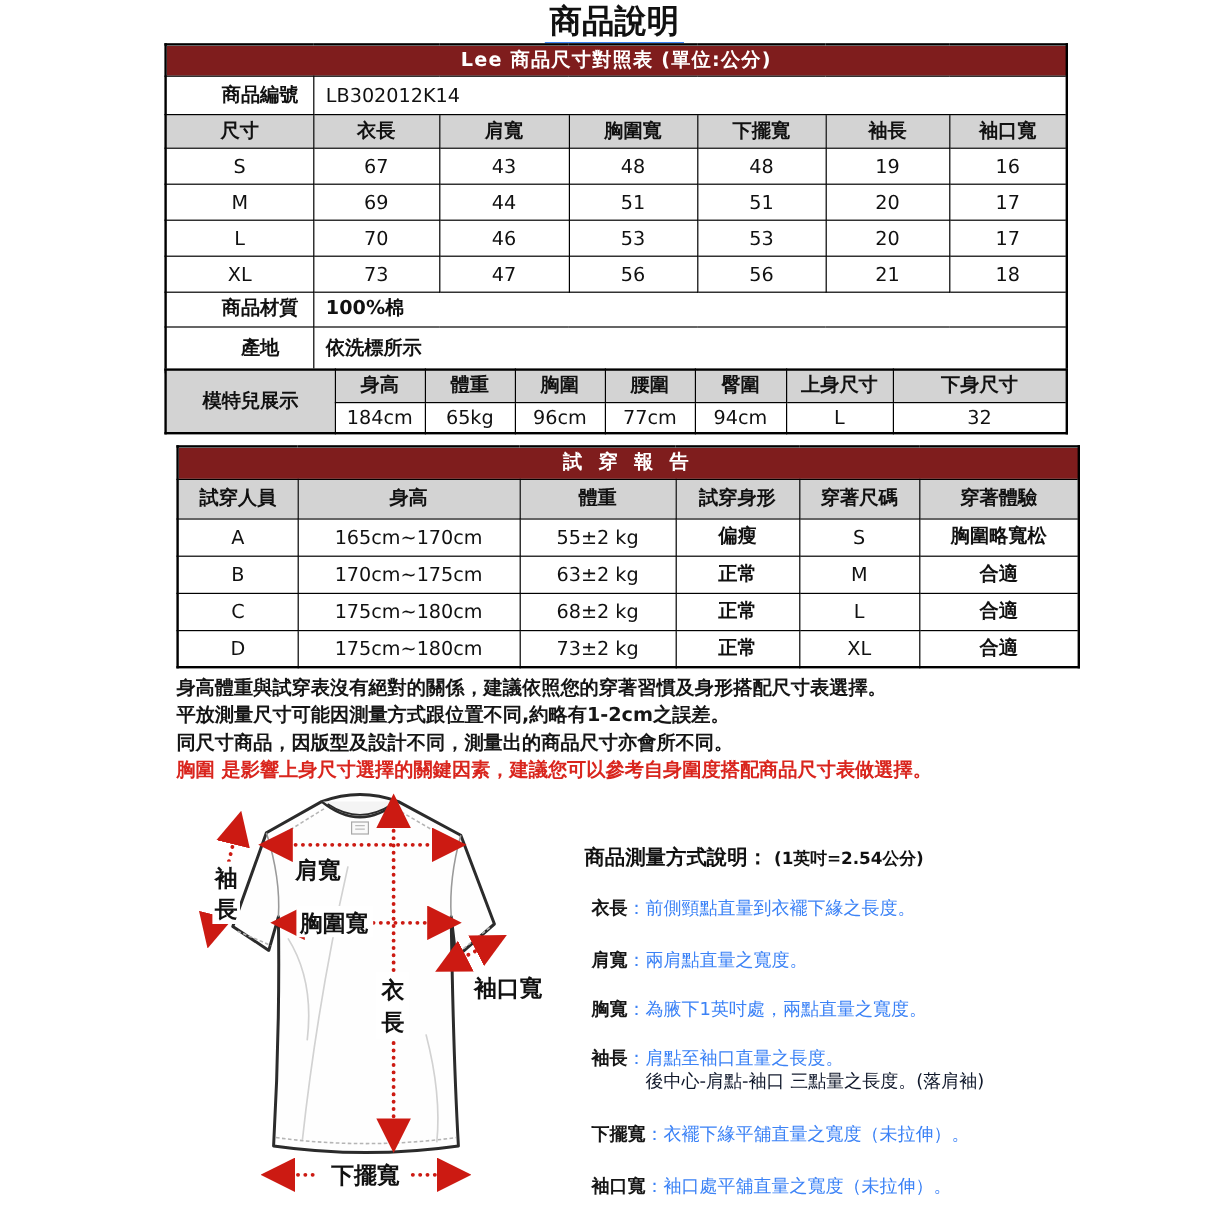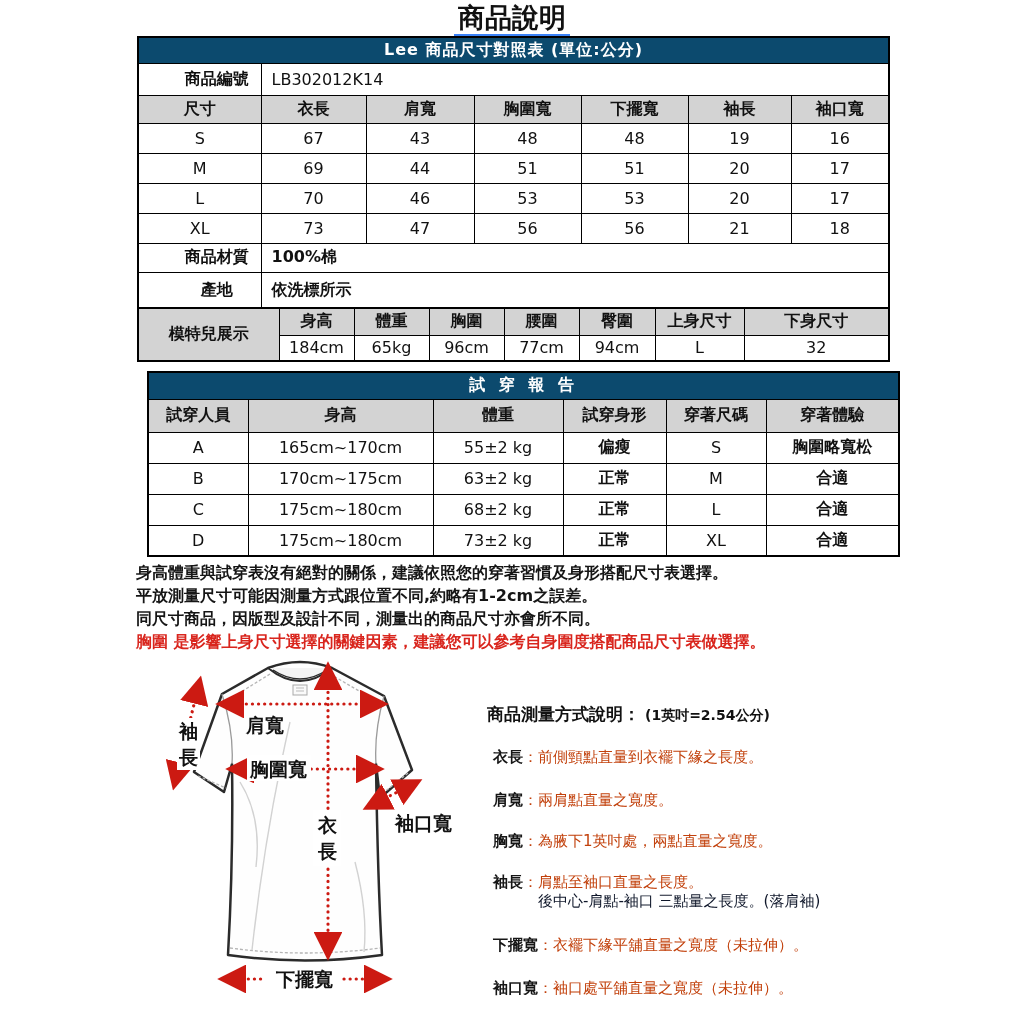--- a/index.html
+++ b/index.html
@@ -8,34 +8,34 @@
     font-family:"DejaVu Sans","Liberation Sans",sans-serif;color:#111;
     overflow:hidden;
   }
   .abs{position:absolute;}
   .page-title{top:0px;left:0;width:1024px;text-align:center;font-size:27px;font-weight:bold;}
   .page-title .tline{border-bottom:2px solid #3b82f6;padding:0 4px 1px 4px;}
 
   table{border-collapse:collapse;table-layout:fixed;position:absolute;background:#fff;}
   .tbl{border:2px solid #000;}
   .tbl td{border:1px solid #000;text-align:center;font-size:16px;padding:0 2px;white-space:nowrap;overflow:hidden;}
-  td.bar{background:#0c4a6e;color:#fff;font-weight:bold;font-size:16px;letter-spacing:1px;}
+  td.bar{background:#7f1d1d;color:#fff;font-weight:bold;font-size:16px;letter-spacing:1px;}
   td.gray{background:#d3d3d3;font-weight:bold;margin-left:20px;}
   td.lbl{font-weight:bold;padding-left:36px;}
   td.vleft{text-align:left;padding-left:10px;}
   td.bold{font-weight:bold;}
 
-  .notes{left:136px;top:561px;font-size:16px;font-weight:bold;line-height:23px;color:#151515;}
+  .notes{left:147px;top:561px;font-size:16px;font-weight:bold;line-height:23px;color:#151515;}
   .note-red{color:#d9251d;}
 
   .guide-title{left:487px;top:703px;font-size:17px;font-weight:bold;white-space:nowrap;}
   .guide-unit{font-size:14px;margin-left:5px;}
   .g-item{position:absolute;left:493px;font-size:15px;white-space:nowrap;}
   .g-term{font-weight:bold;color:#161616;}
-  .g-desc{color:#c2410c;}
+  .g-desc{color:#3b82f6;}
   .g-desc2{margin-left:45px;color:#0f172a;}
 
   svg text{font-family:"DejaVu Sans","Liberation Sans",sans-serif;}
   .dlabel{font-size:19px;font-weight:bold;fill:#111;}
 </style>
 </head>
 <body>
 
 <div class="abs page-title">
   <span class="tline">商品說明</span>

